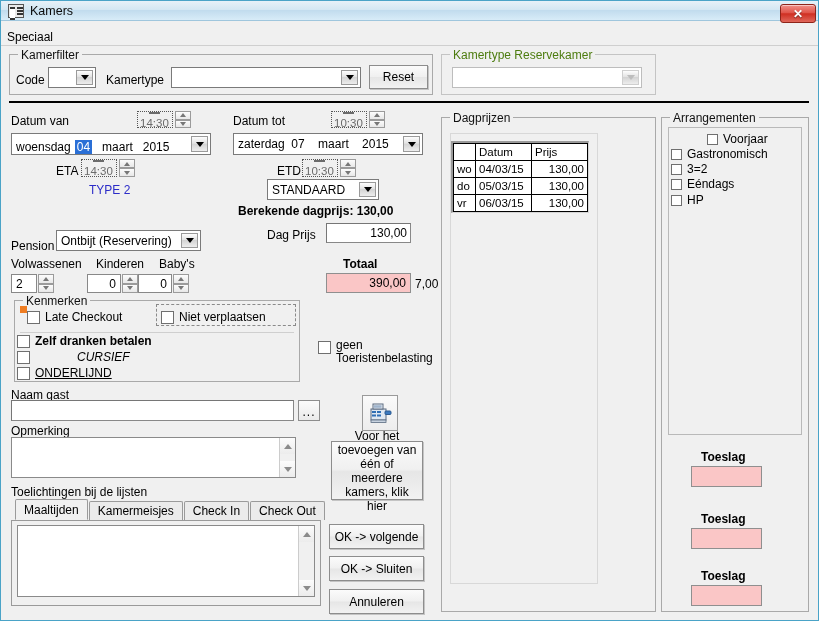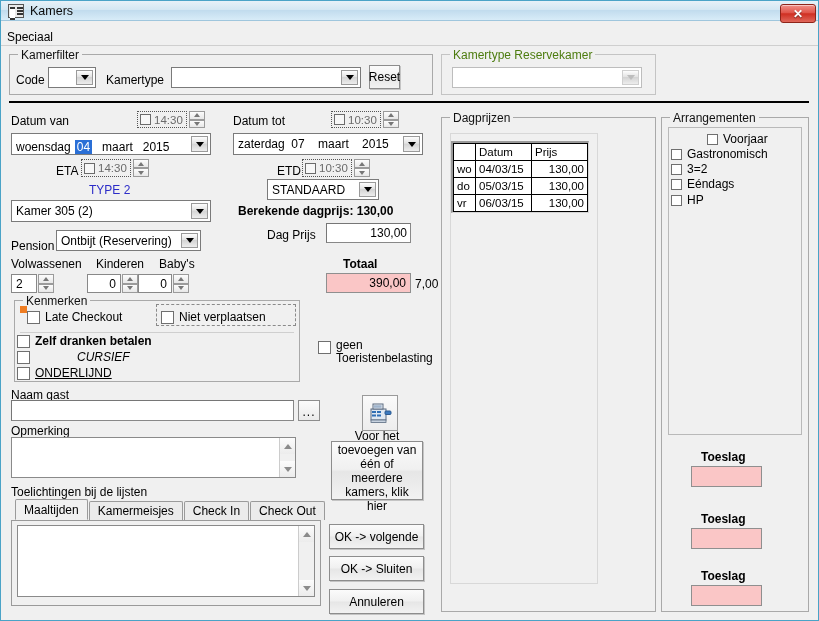--- a/index.html
+++ b/index.html
@@ -116,21 +116,21 @@
     position: absolute; display: flex; align-items: center; gap: 5px;
     font-size: 12px; white-space: nowrap;
   }
 
   
   .timespin {
     position: absolute; display: flex; align-items: stretch;
   }
   .timespin .body {
     background: #f0f0f0; border: 1px dotted #555;
-    display: flex; align-items: center; gap: 3px; padding: 0 3px 0 2px;
+    display: flex; align-items: center; gap: 3px; padding: 0 3px 0 2px; flex-direction: column;
   }
   .timespin .body .cbsm {
     width: 11px; height: 11px; background: #f7f7f7; border: 1px solid #6b6b6b;
   }
   .timespin .body .tval { font-size: 11.5px; color: #6b6b6b; }
   .spinner {
     width: 16px; display: flex; flex-direction: column; margin-left: 2px;
   }
   .spinner > div {
     flex: 1; border: 1px solid #9b9b9b;
@@ -269,21 +269,21 @@
         <span class="caret-down"></span>
       </span>
   </div>
   <div class="lbl" style="left:105px; top:72px;">Kamertype</div>
   <div class="combo" style="left:170px; top:66px; width:190px; height:21px;">
     <span></span>
     <span class="arrow">
         <span class="caret-down"></span>
       </span>
   </div>
-  <div class="btn" style="left:368px; top:64px; width:31px; height:24px;">Reset</div>
+  <div class="btn" style="left:368px; top:64px; width:59px; height:24px;">Reset</div>
 
   <div class="groupbox disabled" style="left:440px; top:53px; width:215px; height:41px;">
     <div class="gb-title">Kamertype Reservekamer</div>
   </div>
   <div class="combo disabled" style="left:451px; top:66px; width:190px; height:21px;">
     <span></span>
     <span class="arrow">
         <span class="caret-down"></span>
       </span>
   </div>
@@ -321,26 +321,20 @@
       <span class="tval">14:30</span>
     </div>
     <div class="spinner">
       <div class="up"></div>
       <div class="dn"></div>
     </div>
   </div>
 
   <div class="lbl typelabel" style="left:88px; top:182px;">TYPE 2</div>
 
-  <div class="combo" style="left:10px; top:199px; width:200px; height:22px;">
-    <span>Kamer 305 (2)</span>
-    <span class="arrow">
-        <span class="caret-down"></span>
-      </span>
-  </div>
 
   <div class="lbl" style="left:10px; top:238px;">Pension</div>
   <div class="combo" style="left:55px; top:229px; width:145px; height:21px;">
     <span>Ontbijt (Reservering)</span>
     <span class="arrow">
         <span class="caret-down"></span>
       </span>
   </div>
 
   <div class="lbl" style="left:10px; top:256px;">Volwassenen</div>

